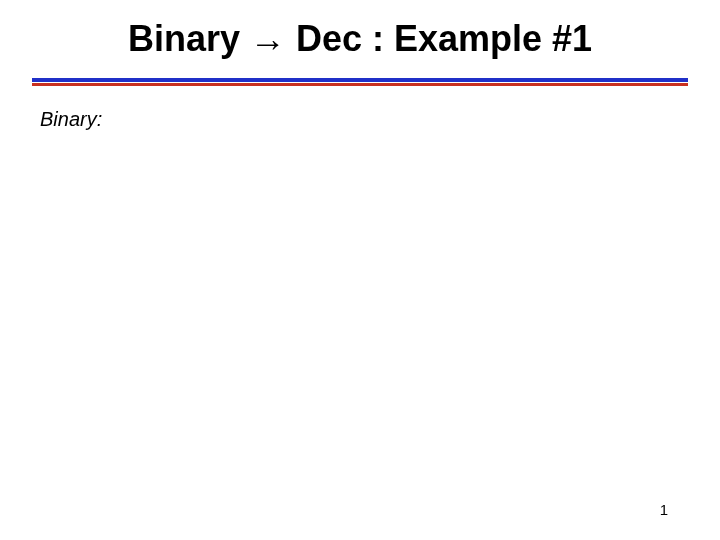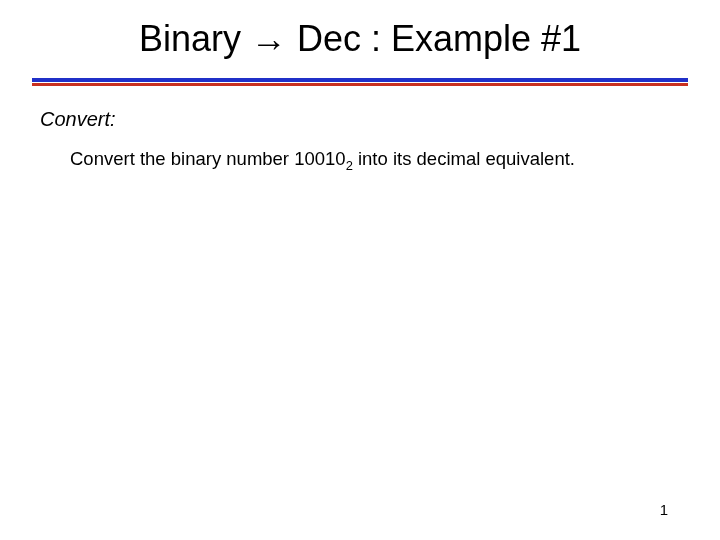--- a/index.html
+++ b/index.html
@@ -1,39 +1,36 @@
 <!DOCTYPE html>
 <html><head>
 <meta charset="utf-8">
 <style>
   * { margin: 0; padding: 0; box-sizing: border-box; }
   html, body { width: 720px; height: 540px; background: #fff; font-family: Arial, Helvetica, sans-serif; color: #000; }
   .slide { position: relative; width: 720px; height: 540px; }
-  .title { font-size: 36px; font-weight: 400; text-align: center; position: absolute; top: 18px; left: 0; right: 0; }
+  .title { font-size: 36px; font-weight: 700; text-align: center; position: absolute; top: 18px; left: 0; right: 0; }
   .rule { position: absolute; top: 78px; left: 32px; width: 656px; }
   .rule .bar-blue { height: 4px; background: #2030c8; }
   .rule .bar-red  { height: 3px; background: #c83020; margin-top: 1px; }
   .example-label { position: absolute; top: 108px; left: 40px; font-size: 20px; font-style: italic; }
   .body-text { position: absolute; top: 148px; left: 70px; font-size: 18.5px; }
   .body-text sub { font-size: 0.7em; vertical-align: sub; }
   .page-num { position: absolute; bottom: 22px; right: 52px; font-size: 15px; }
 </style>
 </head>
 <body>
 
 <div class="slide">
 
   <h1 class="title">Binary → Dec : Example #1</h1>
 
   <div class="rule">
     <div class="bar-blue"></div>
     <div class="bar-red"></div>
   </div>
 
-  <div class="example-label">Convert:</div>
+  <div class="example-label">Binary:</div>
 
-  <div class="body-text">
-    <span>Convert the binary number 10010</span><sub>2</sub><span> into its decimal equivalent.</span>
-  </div>
 
   <div class="page-num">1</div>
 
 </div>
 
 </body></html>

